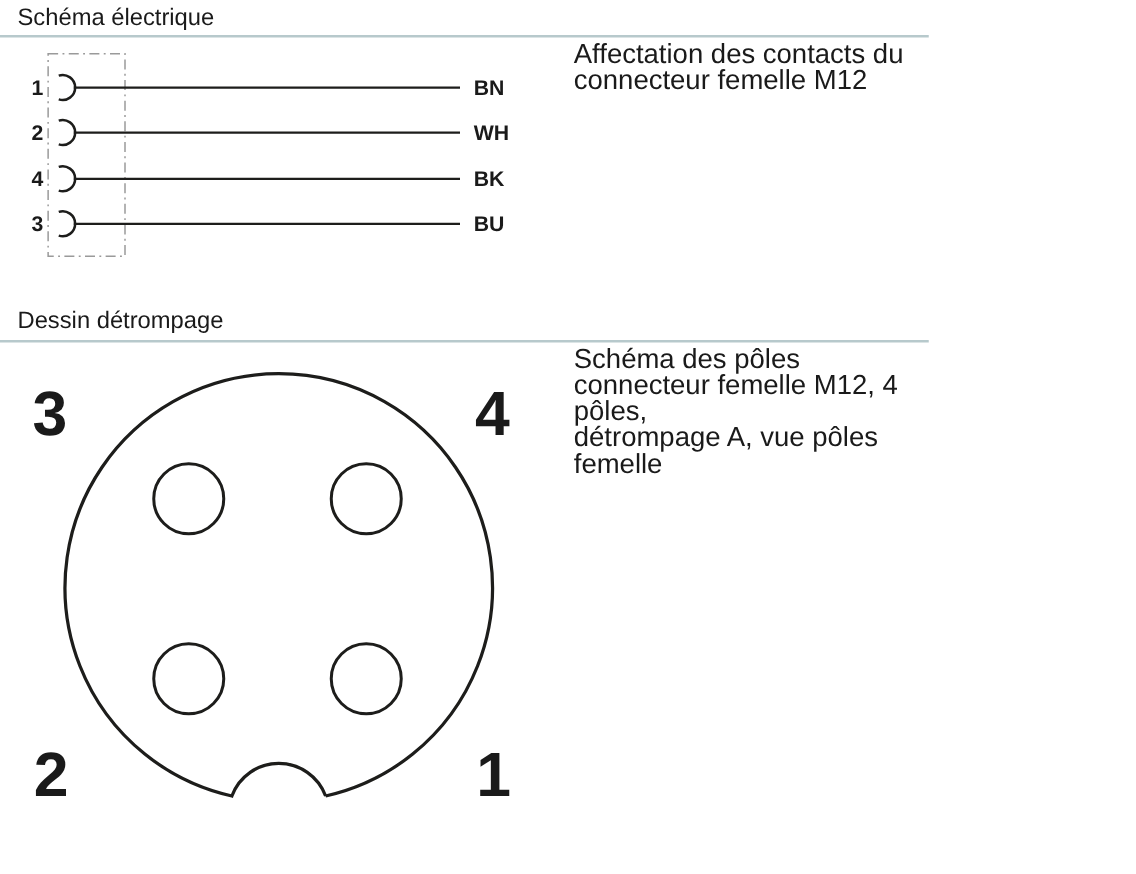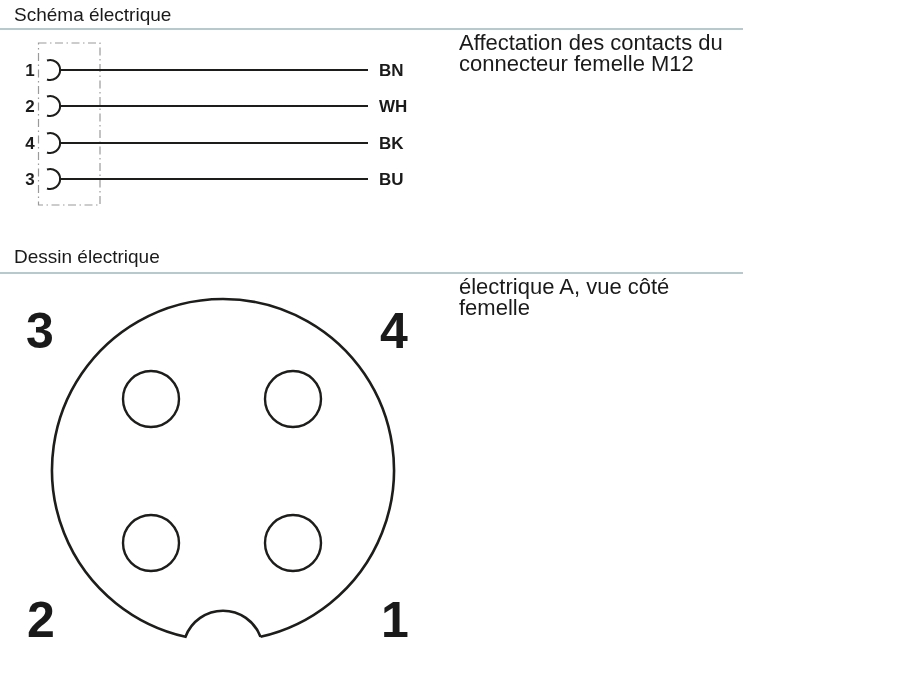--- a/index.html
+++ b/index.html
@@ -81,24 +81,25 @@
       <g transform="translate(0,179)">
         <text class="pin-num" x="30" y="6" text-anchor="middle">3</text>
         <path class="contact-arc" d="M 47 -9.5 A 10 10 0 1 1 47 9.5"></path>
         <line class="wire-line" x1="59" y1="0" x2="368" y2="0"></line>
         <text class="wire-label" x="379" y="6">BU</text>
       </g>
     </svg>
   </div>
 
   <div>
-    <div class="section-title" style="top:245px;">Dessin électrique</div>
+    <div class="section-title" style="top:245px;">Dessin détrompage</div>
     <div class="divider" style="top:272px;"></div>
     <div class="caption" style="top:276px;">
-      <div>électrique A, vue côté femelle</div>
+      <div>Schéma des pôles connecteur femelle M12, 4 pôles,</div>
+      <div>détrompage A, vue pôles femelle</div>
     </div>
 
     <svg style="top:280px;" width="455" height="419" viewBox="0 0 455 419">
       <path class="connector-outline" d="M 260.5 356.8 A 171 171 0 1 0 185.5 356.8 A 40 40 0 0 1 260.5 356.8"></path>
 
       <circle class="pin-hole" cx="151" cy="119" r="28"></circle>
       <circle class="pin-hole" cx="293" cy="119" r="28"></circle>
       <circle class="pin-hole" cx="151" cy="263" r="28"></circle>
       <circle class="pin-hole" cx="293" cy="263" r="28"></circle>
 

